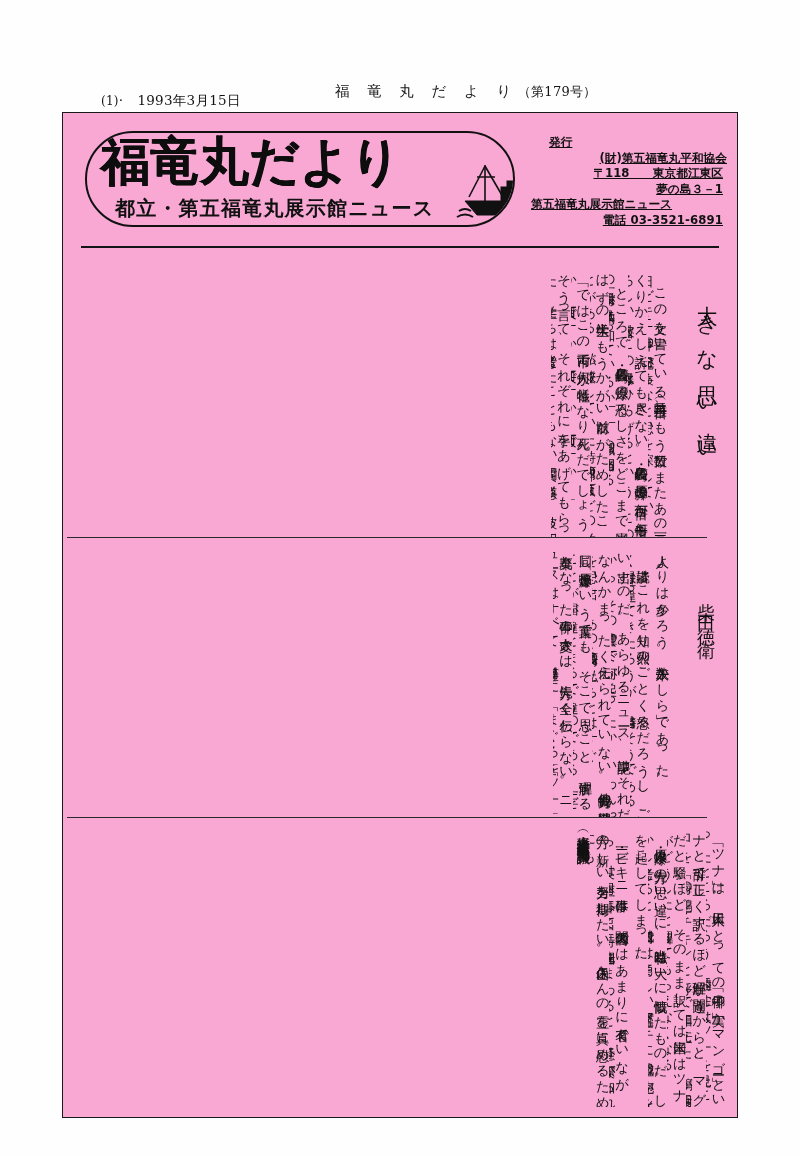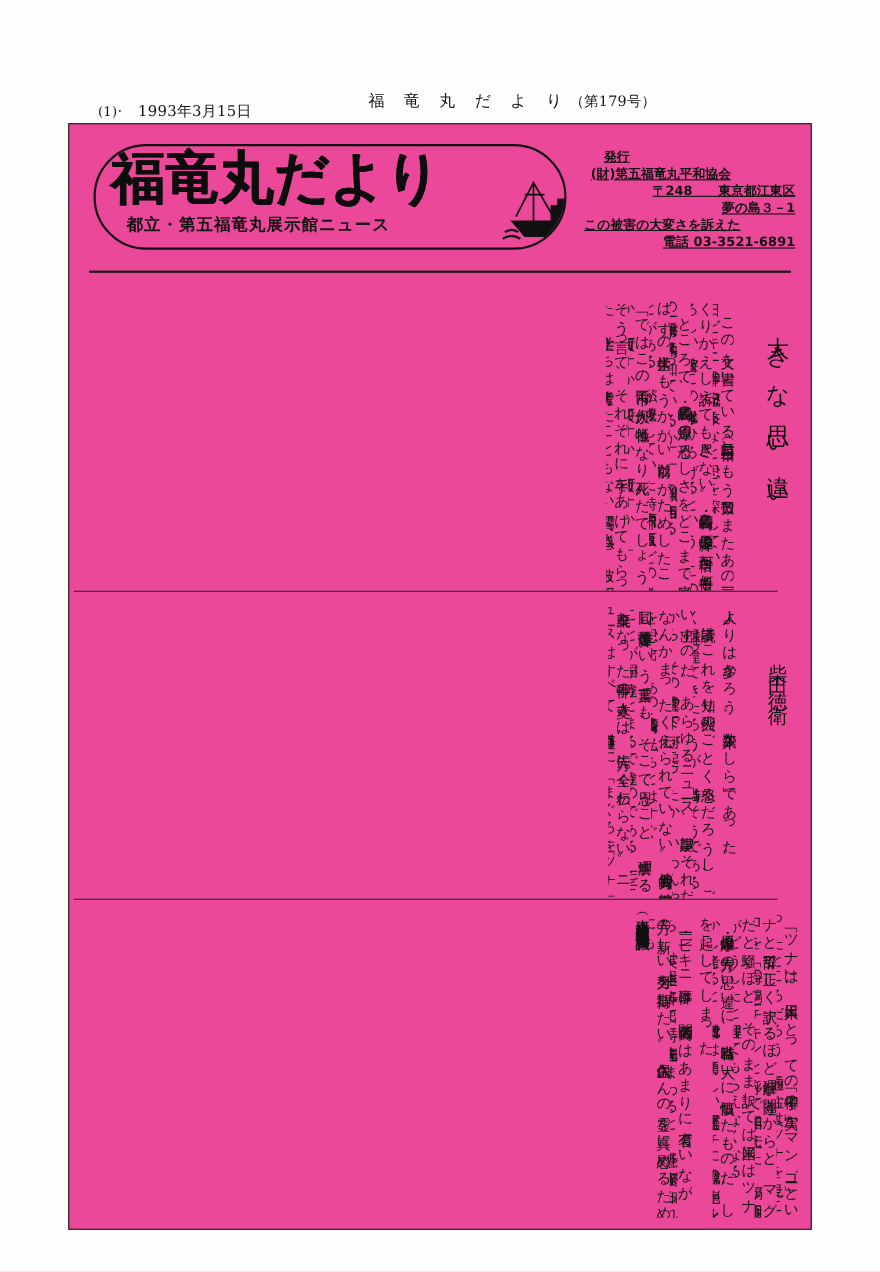--- a/index.html
+++ b/index.html
@@ -9,35 +9,35 @@
     color:#141414;
   }
   .page{position:relative;width:800px;height:1156px;background:#fefefe;}
 
   
   .runhead{
     position:absolute;left:0;top:76px;width:800px;height:30px;
     display:flex;align-items:center;
     font-size:13.5px;letter-spacing:.02em;
   }
-  .rh-left{position:absolute;left:89px;white-space:nowrap;margin-top:19px;}
+  .rh-left{position:absolute;left:101px;white-space:nowrap;margin-top:19px;}
   .rh-page{font-size:12px;}
   .rh-date{margin-left:14px;}
   .rh-center{
     position:absolute;left:335px;white-space:nowrap;
     font-size:14.5px;letter-spacing:.45em;
   }
   .rh-issue{font-size:13px;letter-spacing:.02em;}
 
   
   .frame{
     position:absolute;left:62px;top:112px;
     width:676px;height:1006px;
     border:1.6px solid #1a1a1a;
-    box-sizing:border-box;background:#ec4899;
+    box-sizing:border-box;background:#f9a8d4;
   }
 
   
   .masthead{
     position:absolute;left:0;top:0;width:676px;height:140px;
   }
   .mast-badge{
     position:absolute;left:22px;top:18px;width:430px;height:96px;
     border:2.2px solid #111;border-radius:48px/48px;
     box-sizing:border-box;overflow:hidden;
@@ -47,36 +47,36 @@
     font-family:"DejaVu Sans","Liberation Sans",sans-serif;
     font-weight:700;font-size:49px;line-height:62px;
     letter-spacing:.01em;color:#0d0d0d;
     white-space:nowrap;
     transform:scaleY(1.06);transform-origin:left top;
     text-shadow:0.6px 0 0 #0d0d0d,-0.6px 0 0 #0d0d0d;
   }
   .mast-sub{
     position:absolute;left:28px;top:62px;
     font-family:"DejaVu Sans","Liberation Sans",sans-serif;
-    font-weight:700;font-size:15px;letter-spacing:.06em;
+    font-weight:700;font-size:20px;letter-spacing:.06em;
     white-space:nowrap;color:#111;
   }
   .mast-boat{position:absolute;left:368px;top:6px;width:118px;height:92px;}
 
   
   .pub{
     position:absolute;left:468px;top:22px;width:196px;
     font-family:"DejaVu Sans","Liberation Sans",sans-serif;
     font-size:11.7px;line-height:15.6px;color:#111;
     font-weight:600;
     text-decoration:underline;
   }
   .pub .l{display:block;white-space:nowrap;}
   .pub .l1{text-align:left;padding-left:18px;}
-  .pub .l2{text-align:left;padding-left:6px;}
+  .pub .l2{text-align:right;padding-left:6px;}
   .pub .l3{text-align:right;padding-right:4px;}
   .pub .l4{text-align:right;padding-right:4px;}
   .pub .l5{text-align:left;padding-left:0px;}
   .pub .l6{text-align:right;padding-right:4px;letter-spacing:.01em;}
 
   .mast-rule{
     position:absolute;left:18px;top:133px;width:638px;height:2px;
     background:#141414;
   }
 
@@ -185,23 +185,23 @@
               <path d="M4 72 q6 -4 12 0"></path>
               <path d="M2 78 q8 -5 16 0"></path>
             </g>
           </g>
         </svg>
       </div>
 
       <div class="pub">
         <span class="l l1">発行</span>
         <span class="l l2">(財)第五福竜丸平和協会</span>
-        <span class="l l3">〒248　　東京都江東区</span>
+        <span class="l l3">〒118　　東京都江東区</span>
         <span class="l l4">夢の島３－1</span>
-        <span class="l l5">この被害の大変さを訴えた</span>
+        <span class="l l5">第五福竜丸展示館ニュース</span>
         <span class="l l6">電話 03-3521-6891</span>
       </div>
 
       <div class="mast-rule"></div>
     </div>
 
     <div class="band band1">
       <div class="cols">
         <div class="headline">大きな思い違い</div>
         <div class="spacer-col"></div>

